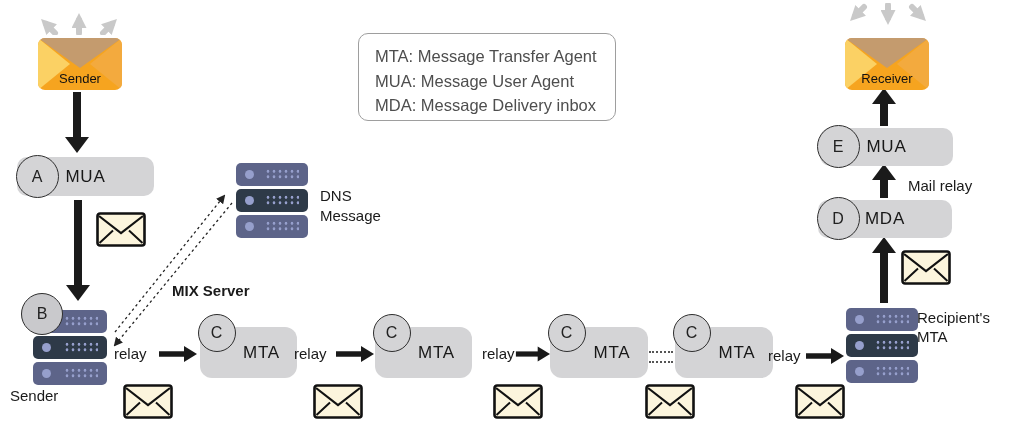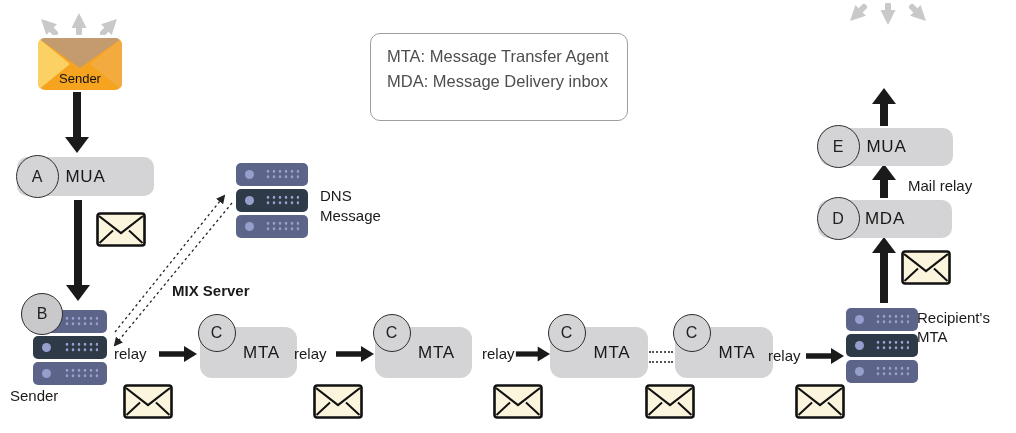--- a/index.html
+++ b/index.html
@@ -23,21 +23,21 @@
   }
   .badge.standalone{background:#c9c9cc;}
   
   .lbl{position:absolute;font-size:15px;line-height:18px;color:#1a1a1a;}
   .lbl.center{text-align:left;}
   .lbl.bold{font-weight:bold;}
   
   .legend{
     position:absolute;left:358px;top:33px;width:258px;height:88px;
     border:1.6px solid #9e9e9e;border-radius:10px;box-sizing:border-box;
-    padding:10px 0 0 16px;font-size:16.5px;line-height:24.5px;color:#4e4e4e;background:#fff;margin-left:12px;
+    padding:10px 0 0 16px;font-size:16.5px;line-height:24.5px;color:#4e4e4e;background:#fff;
   }
   
   .server{position:absolute;width:74px;display:flex;flex-direction:column;gap:3px;}
   .srv-bar{height:23px;border-radius:5px;background:#5d6489;position:relative;}
   .srv-bar.dark{background:#2e3a48;}
   .led{position:absolute;left:9px;top:7px;width:9px;height:9px;border-radius:50%;background:#969fcc;}
   .dots{
     position:absolute;right:9px;top:6px;width:33px;height:11px;
     background-image:radial-gradient(circle at 2px 2px,#969fcc 1.4px,transparent 1.6px);
     background-size:6px 5.5px;
@@ -54,20 +54,21 @@
   
   .dotline{width:24px;border-top:2px dotted #555;}
 </style>
 </head>
 <body>
 
 <div id="canvas">
 
   <div class="legend">
     <div>MTA: Message Transfer Agent</div>
+    <div>MUA: Message User Agent</div>
     <div>MDA: Message Delivery inbox</div>
   </div>
 
   <svg class="abs" style="left:33px;top:3px" width="92" height="32" viewBox="0 0 92 32">
     <defs>
       <marker id="gm1" markerWidth="15" markerHeight="15" refX="8" refY="7.5" orient="auto" markerUnits="userSpaceOnUse">
         <path d="M0,0 L15,7.5 L0,15 z" fill="#c9c9c9"></path>
       </marker>
     </defs>
     <g stroke="#c9c9c9" stroke-width="6" stroke-linecap="round" fill="none">
@@ -283,14 +284,20 @@
         <path d="M0,0 L15,7.5 L0,15 z" fill="#c9c9c9"></path>
       </marker>
     </defs>
     <g stroke="#c9c9c9" stroke-width="6" stroke-linecap="round" fill="none">
       <line x1="22" y1="4" x2="13" y2="13" marker-end="url(#gm2)"></line>
       <line x1="46" y1="2" x2="46" y2="15" marker-end="url(#gm2)"></line>
       <line x1="70" y1="4" x2="79" y2="13" marker-end="url(#gm2)"></line>
     </g>
   </svg>
 
+  <div class="env-big" style="left:845px;top:38px">
+    <div class="env-left"></div>
+    <div class="env-right"></div>
+    <div class="env-flap"></div>
+    <div class="env-label">Receiver</div>
+  </div>
 
 </div>
 
 </body></html>

